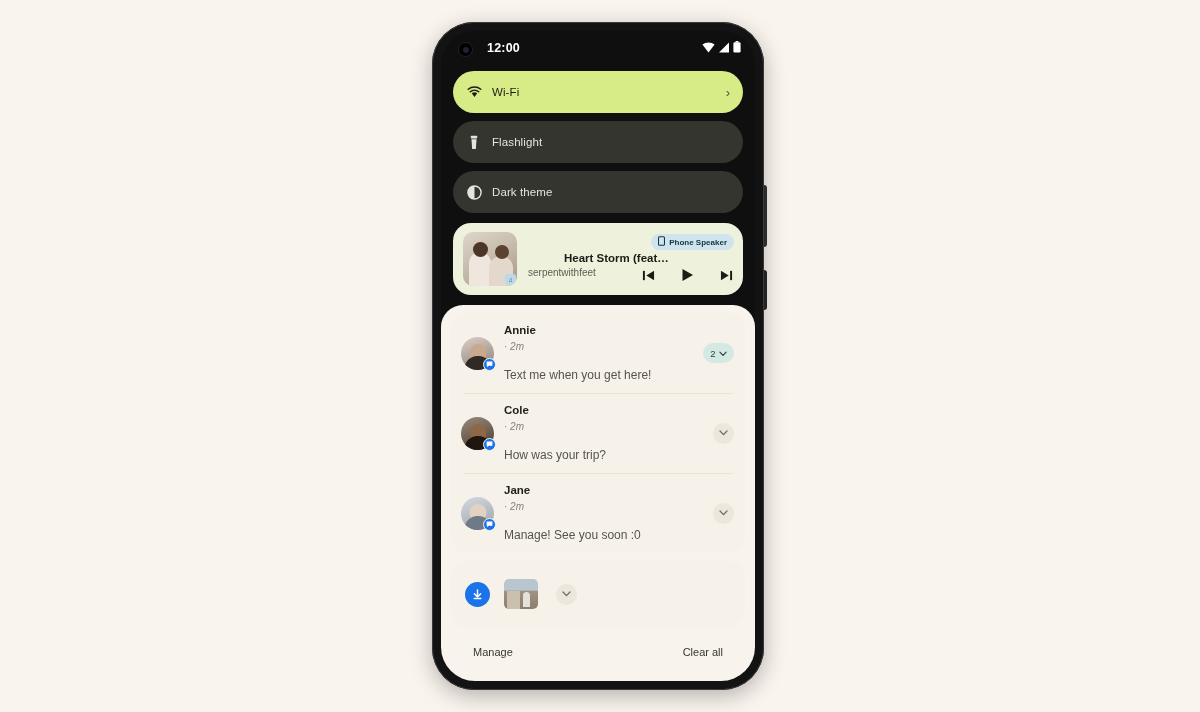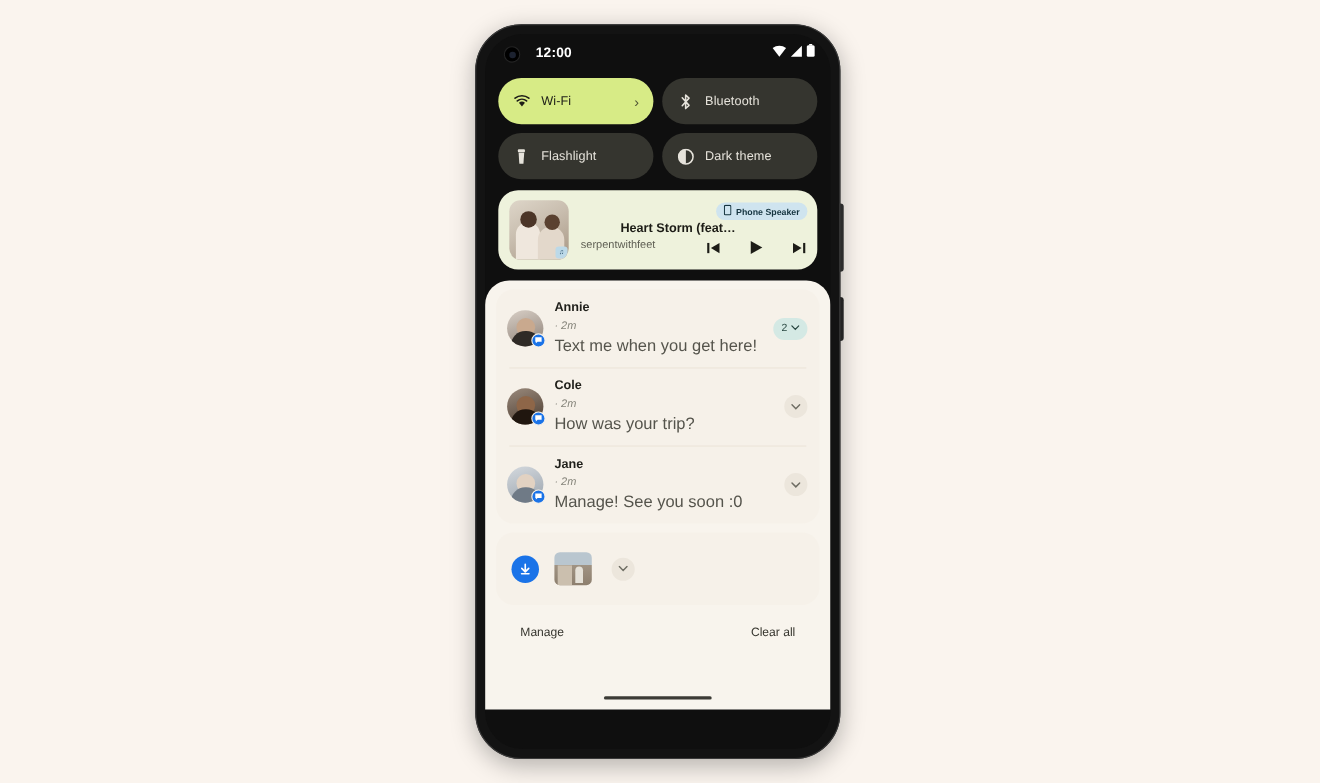--- a/index.html
+++ b/index.html
@@ -100,21 +100,21 @@
   .status-icons {
     display: flex;
     align-items: center;
     gap: 3px;
   }
 
   
   .qs-grid {
     padding: 6px 12px 0 12px;
     display: grid;
-    grid-template-columns: 1fr 1fr;
+    grid-template-columns: 1fr;
     gap: 8px 8px;
   }
   .qs-tile {
     height: 42px;
     border-radius: 22px;
     background: #35352f;
     display: flex;
     align-items: center;
     padding: 0 13px;
     gap: 10px;
@@ -315,23 +315,23 @@
     font-size: 11.5px;
     font-weight: bold;
     color: #1f1f1a;
   }
   .notif-time {
     font-size: 10px;
     color: #86857b;
     font-style: italic;
   }
   .notif-text {
-    font-size: 15px;
+    font-size: 12px;
     color: #55544c;
-    margin-top: 4px;
+    margin-top: 16px;
     white-space: nowrap;
     overflow: hidden;
     text-overflow: ellipsis;
   }
   .count-badge {
     background: #d4e9e4;
     border-radius: 11px;
     height: 20px;
     min-width: 31px;
     display: flex;
@@ -451,28 +451,20 @@
           <svg width="15" height="12" viewBox="0 0 16 12">
             <path d="M8 11.2 L5.1 7.4 A4.9 4.9 0 0 1 10.9 7.4 Z" fill="#1d1d17"></path>
             <path d="M1.3 3.1 A10.5 10.5 0 0 1 14.7 3.1" stroke="#1d1d17" stroke-width="1.6" fill="none" stroke-linecap="round"></path>
             <path d="M3.5 5.7 A7 7 0 0 1 12.5 5.7" stroke="#1d1d17" stroke-width="1.6" fill="none" stroke-linecap="round"></path>
           </svg>
         </span>
         <span class="qs-label">Wi-Fi</span>
         <span class="qs-chevron">›</span>
       </div>
 
-      <div class="qs-tile">
-        <span class="qs-icon">
-          <svg width="11" height="15" viewBox="0 0 11 16">
-            <path d="M2 4.2 L8.6 11.5 L5.3 14.6 L5.3 1.4 L8.6 4.5 L2 11.8" stroke="#e6e3db" stroke-width="1.5" fill="none" stroke-linejoin="round" stroke-linecap="round"></path>
-          </svg>
-        </span>
-        <span class="qs-label">Bluetooth</span>
-      </div>
 
       <div class="qs-tile">
         <span class="qs-icon">
           <svg width="10" height="15" viewBox="0 0 10 16">
             <rect x="1.6" y="0.8" width="6.8" height="3" rx="0.8" fill="#e6e3db"></rect>
             <path d="M2.3 4.4 L7.7 4.4 L7 14.8 L3 14.8 Z" fill="#e6e3db"></path>
           </svg>
         </span>
         <span class="qs-label">Flashlight</span>
       </div>

